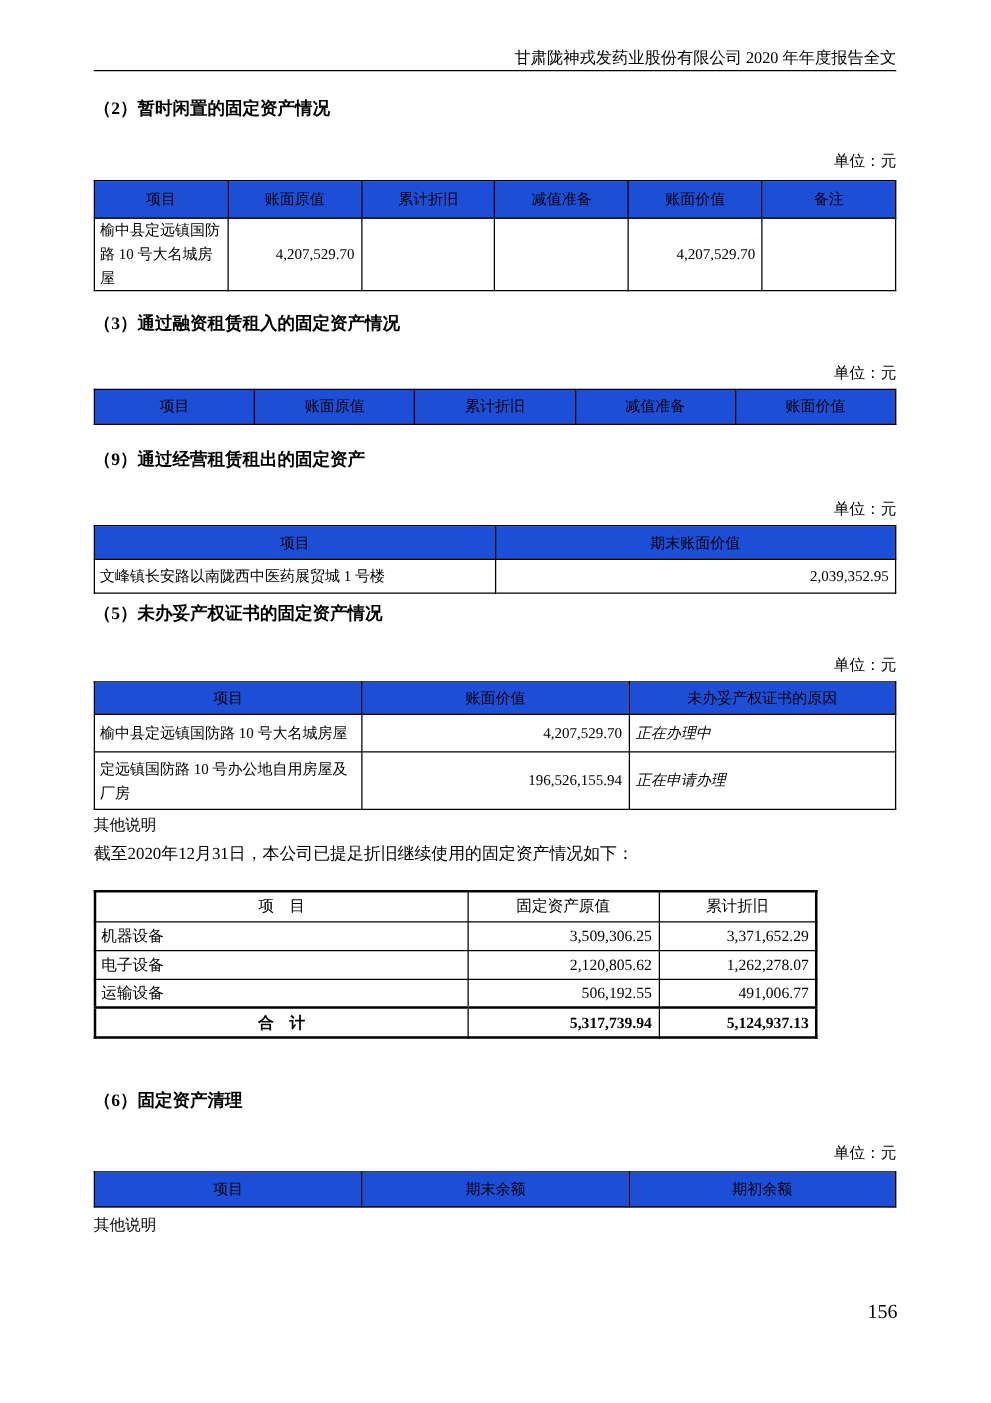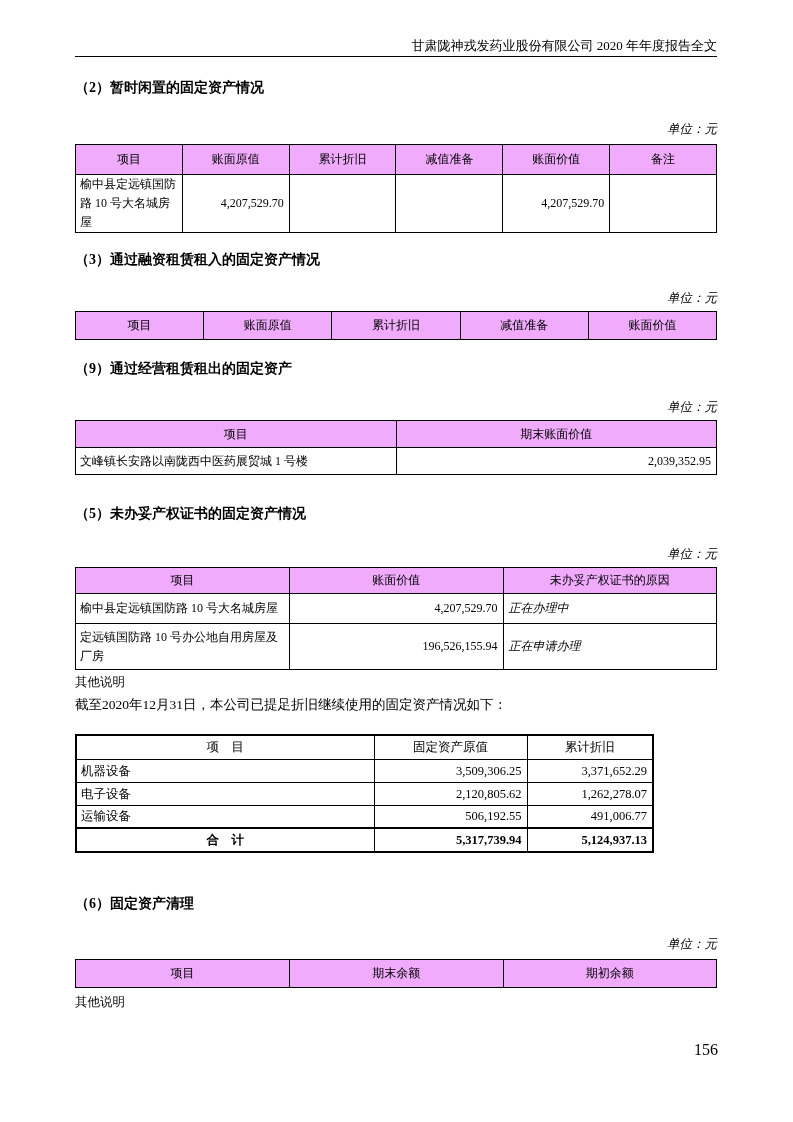--- a/index.html
+++ b/index.html
@@ -24,49 +24,48 @@
     border-bottom: 1.5px solid #000;
   }
   h2.sec-title {
     font-size: 14px;
     font-weight: bold;
     line-height: 18px;
   }
   .mt-s2 { margin-top: 22px; }
   .mt-s3 { margin-top: 18px; }
   .mt-s4 { margin-top: 20px; }
-  .mt-s5 { margin-top: 30px; }
+  .mt-s5 { margin-top: 8px; }
   .mt-s6 { margin-top: 42px; }
   .unit {
     text-align: right;
     font-size: 12.5px;
     line-height: 14px;
     margin-top: 24px;
-    font-style: italic;
   }
   .unit.u2 { margin-top: 25px; }
   .unit.u3 { margin-top: 22px; }
   .unit.u4 { margin-top: 22px; }
 
   table.tbl {
     width: 100%;
     border-collapse: collapse;
     table-layout: fixed;
     font-size: 12px;
     border: 1.5px solid #000;
     margin-top: 6px;
   }
   table.tbl th, table.tbl td {
     border: 1px solid #000;
     vertical-align: middle;
     word-break: break-all;
     line-height: 19px;
   }
   table.tbl thead th {
-    background: #f0abfc;
+    background: #1d4ed8;
     font-weight: normal;
     text-align: center;
   }
   .hrow-30 th { height: 30px; }
   .hrow-28 th { height: 28px; }
   .hrow-27 th { height: 27px; }
   .hrow-26 th { height: 26px; }
   .drow-50 td { height: 50px; }
   .drow-27 td { height: 27px; }
   .drow-30 td { height: 30px; }

